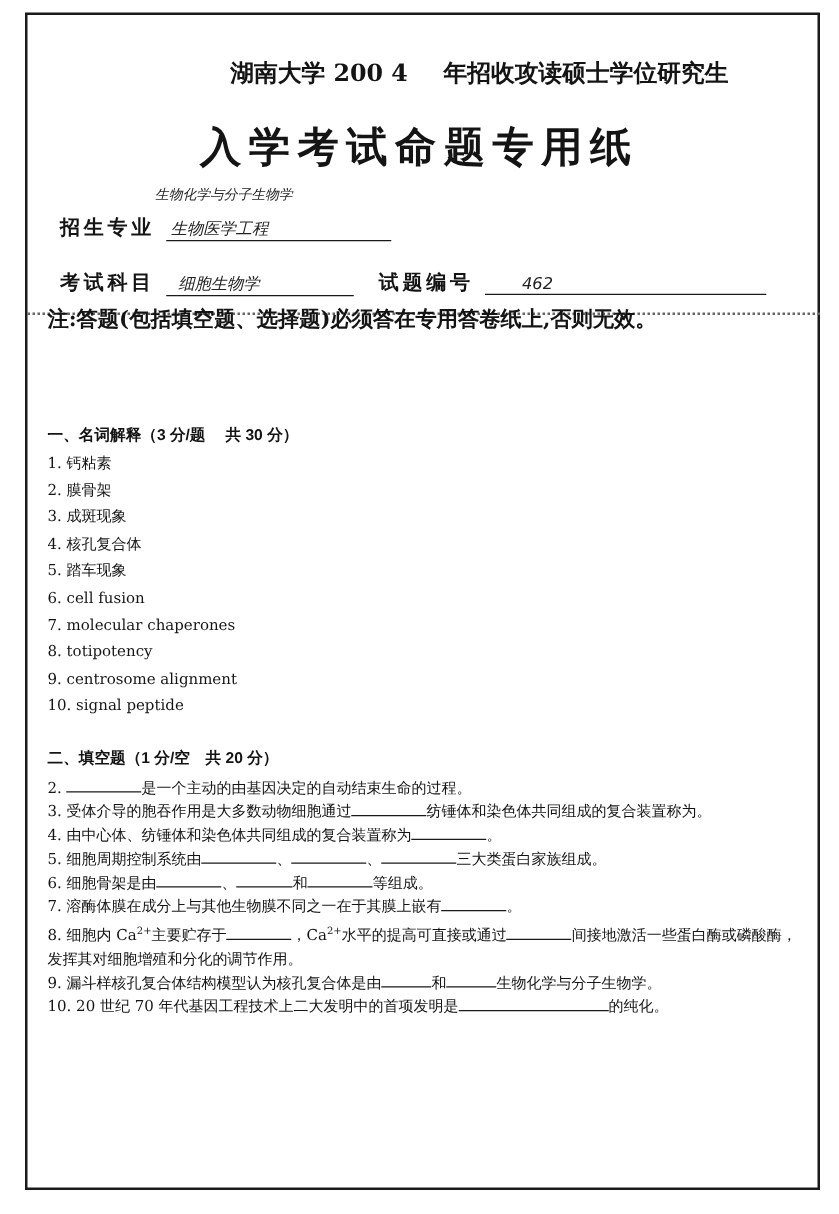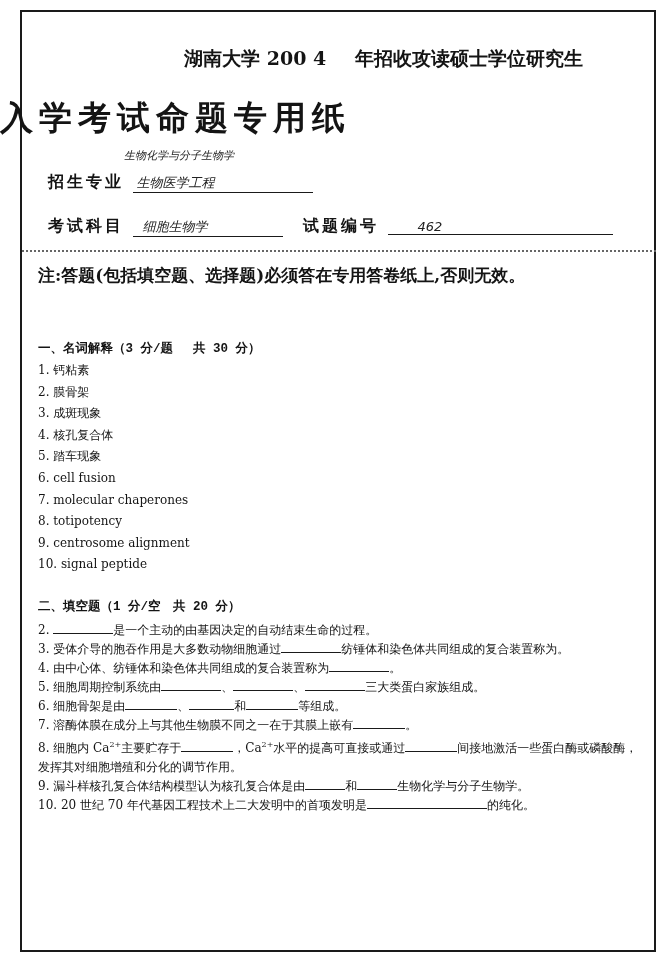--- a/index.html
+++ b/index.html
@@ -3,32 +3,32 @@
 <meta charset="utf-8">
 <style>
   html, body { margin: 0; padding: 0; background: #ffffff; }
   body { width: 671px; height: 971px; position: relative; overflow: hidden; color: #141414;
          font-family: "DejaVu Serif", "Liberation Serif", serif; }
   .frame { position: absolute; left: 20px; top: 10px; width: 636px; height: 942px;
            border: 2px solid #1a1a1a; box-sizing: border-box; }
   .abs { position: absolute; white-space: nowrap; }
   .h1 { left: 0; width: 671px; text-align: center; top: 46px; font-size: 19px; font-weight: bold; letter-spacing: 0px; margin-left: 48px; }
   .h1 .gap { display: inline-block; width: 22px; }
-  .h2 { left: 0; width: 671px; top: 96px; font-size: 33px; font-weight: bold; letter-spacing: 6px; }
+  .h2 { left: 0; width: 671px; text-align: center; top: 96px; font-size: 33px; font-weight: bold; letter-spacing: 6px; }
   .hand { font-family: "DejaVu Sans", sans-serif; font-style: italic; color: #222; }
   .note-hw { left: 124px; top: 148px; font-size: 11px; }
   .lbl { font-size: 16px; font-weight: bold; letter-spacing: 3px; }
   .row1 { left: 48px; top: 172px; }
   .row2 { left: 48px; top: 216px; }
   .row2b { left: 303px; top: 216px; }
   .fill { display: inline-block; border-bottom: 1.5px solid #1a1a1a; font-size: 13px; letter-spacing: 0; font-weight: normal;
           padding-left: 4px; vertical-align: baseline; }
   .dots { left: 22px; top: 250px; width: 634px; border-top: 2px dotted #666; }
-  .notice { left: 38px; top: 264px; font-size: 17px; font-weight: bold; }
-  .sec { font-size: 12.5px; font-weight: bold; font-family: Liberation Mono, monospace; }
+  .notice { left: 38px; top: 244px; font-size: 17px; font-weight: bold; }
+  .sec { font-size: 12.5px; font-weight: bold; font-family: Liberation Sans, sans-serif; }
   .sec1 { left: 38px; top: 340px; }
   .list { left: 38px; top: 360px; font-size: 12px; }
   .list div { height: 21.6px; line-height: 21.6px; }
   .sec2 { left: 38px; top: 598px; }
   .fb { left: 38px; top: 621px; font-size: 12px; line-height: 19px; width: 600px; white-space: normal; }
   .fb .q { display: block; }
   .blank { display: inline-block; border-bottom: 1px solid #1a1a1a; height: 10px; vertical-align: baseline; }
   .b50 { width: 52px; } .b40 { width: 40px; } .b28 { width: 28px; } .b60 { width: 60px; } .b45 { width: 45px; }
   sup { font-size: 8px; }
 </style>

